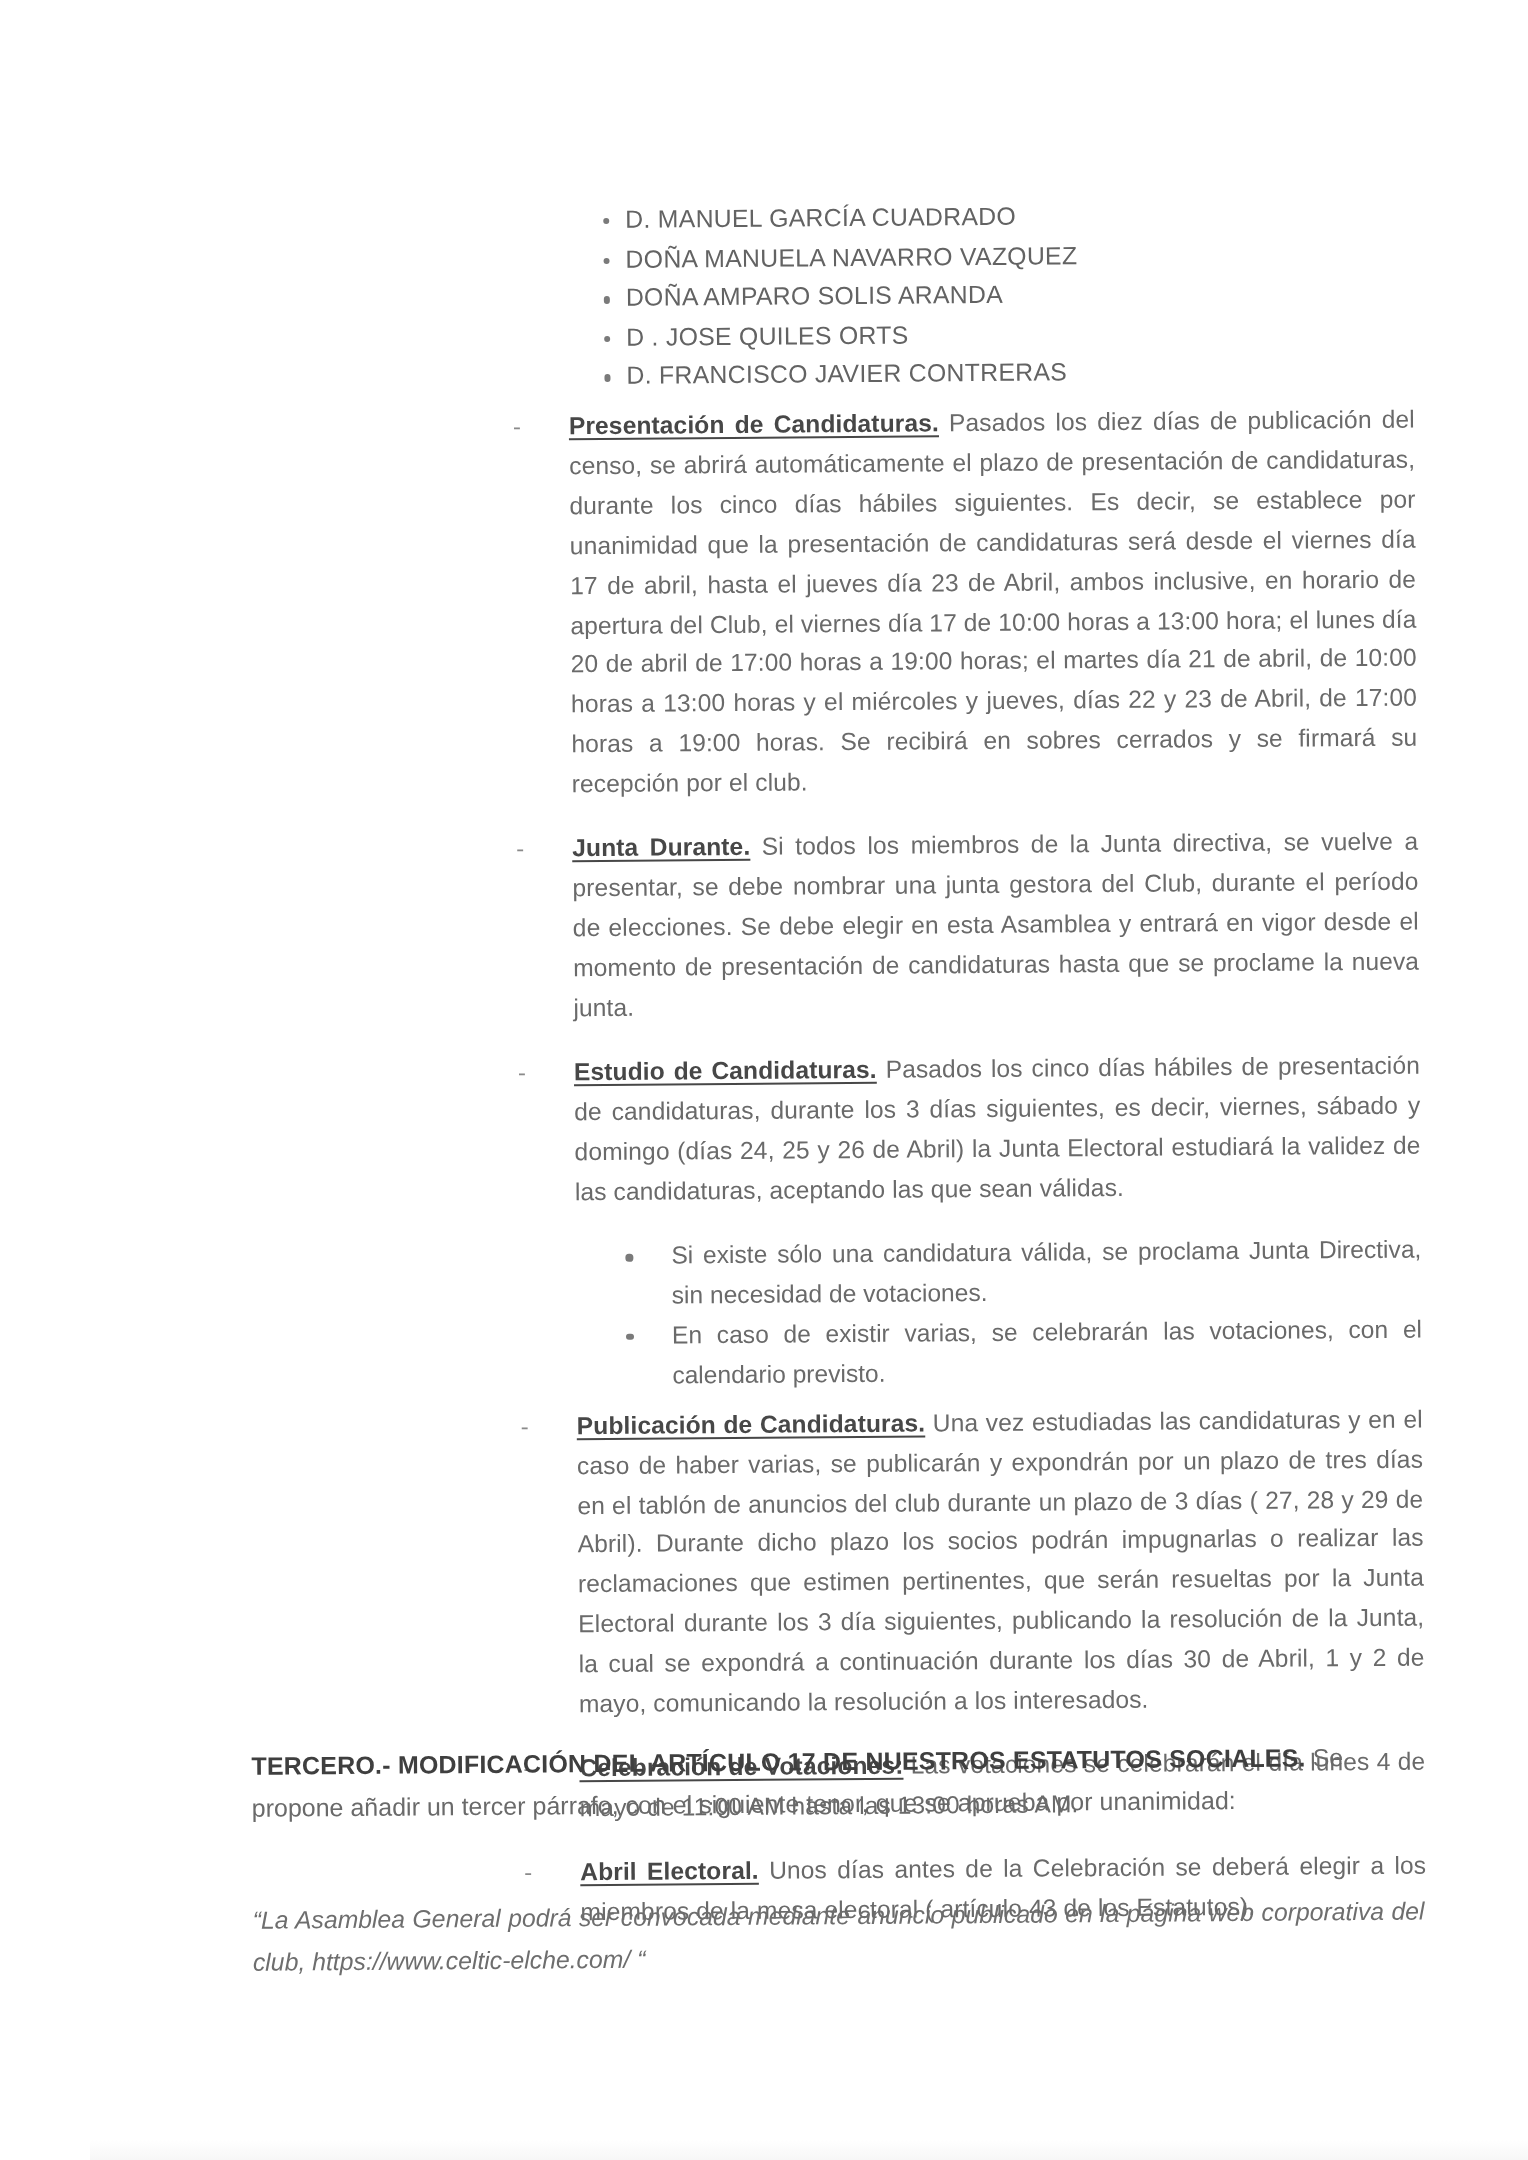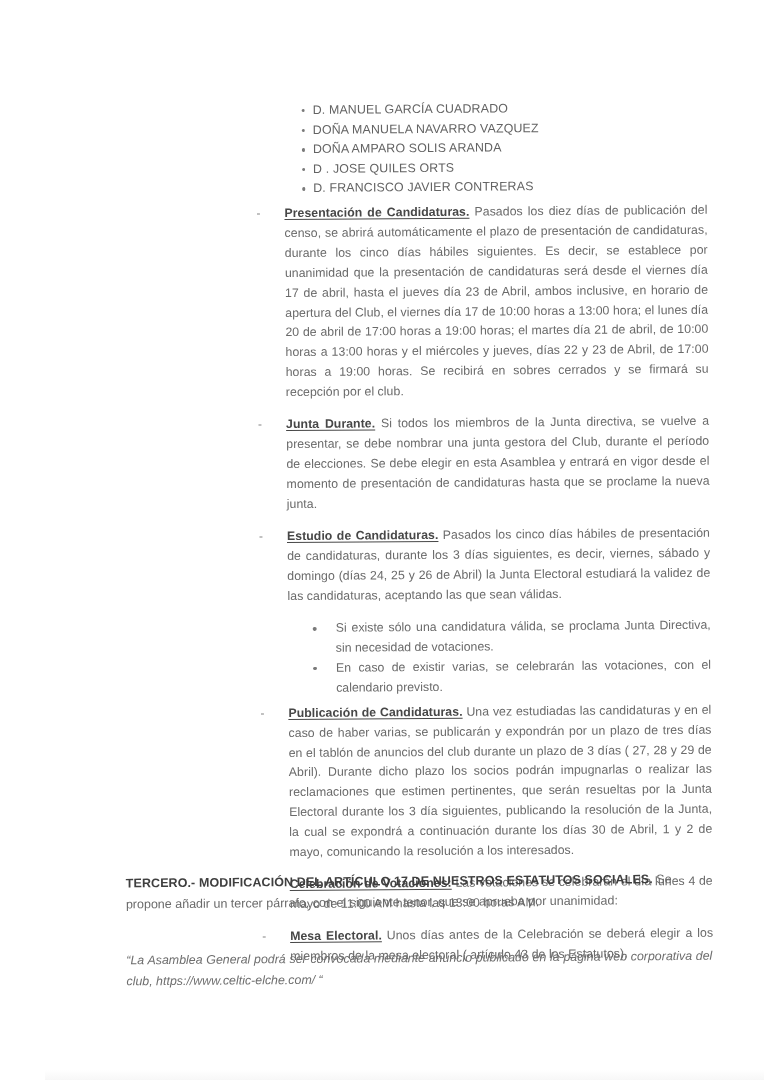--- a/index.html
+++ b/index.html
@@ -228,21 +228,21 @@
 
       <p class="dash-item">
         <span class="dash">-</span><span class="lead">Publicación de Candidaturas.</span><span> Una vez estudiadas las candidaturas y en el caso de haber varias, se publicarán y expondrán por un plazo de tres días en el tablón de anuncios del club durante un plazo de 3 días ( 27, 28 y 29 de Abril). Durante dicho plazo los socios podrán impugnarlas o realizar las reclamaciones que estimen pertinentes, que serán resueltas por la Junta Electoral durante los 3 día siguientes, publicando la resolución de la Junta, la cual se expondrá a continuación durante los días 30 de Abril, 1 y 2 de mayo, comunicando la resolución a los interesados.</span>
       </p>
 
       <p class="dash-item">
         <span class="dash">-</span><span class="lead">Celebración de Votaciones:</span><span> Las votaciones se celebrarán el día lunes 4 de mayo de 11:00 AM hasta las 13:00 horas AM.</span>
       </p>
 
       <p class="dash-item">
-        <span class="dash">-</span><span class="lead">Mesa Electoral.</span><span> Unos días antes de la Celebración se deberá elegir a los miembros de la mesa electoral ( artículo 43 de los Estatutos).</span>
+        <span class="dash">-</span><span class="lead">Abril Electoral.</span><span> Unos días antes de la Celebración se deberá elegir a los miembros de la mesa electoral ( artículo 43 de los Estatutos).</span>
       </p>
 
     </div>
 
     <p class="section-tercero">
       <span class="heading">TERCERO.- MODIFICACIÓN DEL ARTÍCULO 17 DE NUESTROS ESTATUTOS SOCIALES.</span><span> Se propone añadir un tercer párrafo, con el siguiente tenor, que se aprueba por unanimidad:</span>
     </p>
 
     <p class="section-quote">“La Asamblea General podrá ser convocada mediante anuncio publicado en la página web corporativa del club, https://www.celtic-elche.com/ “</p>
 

